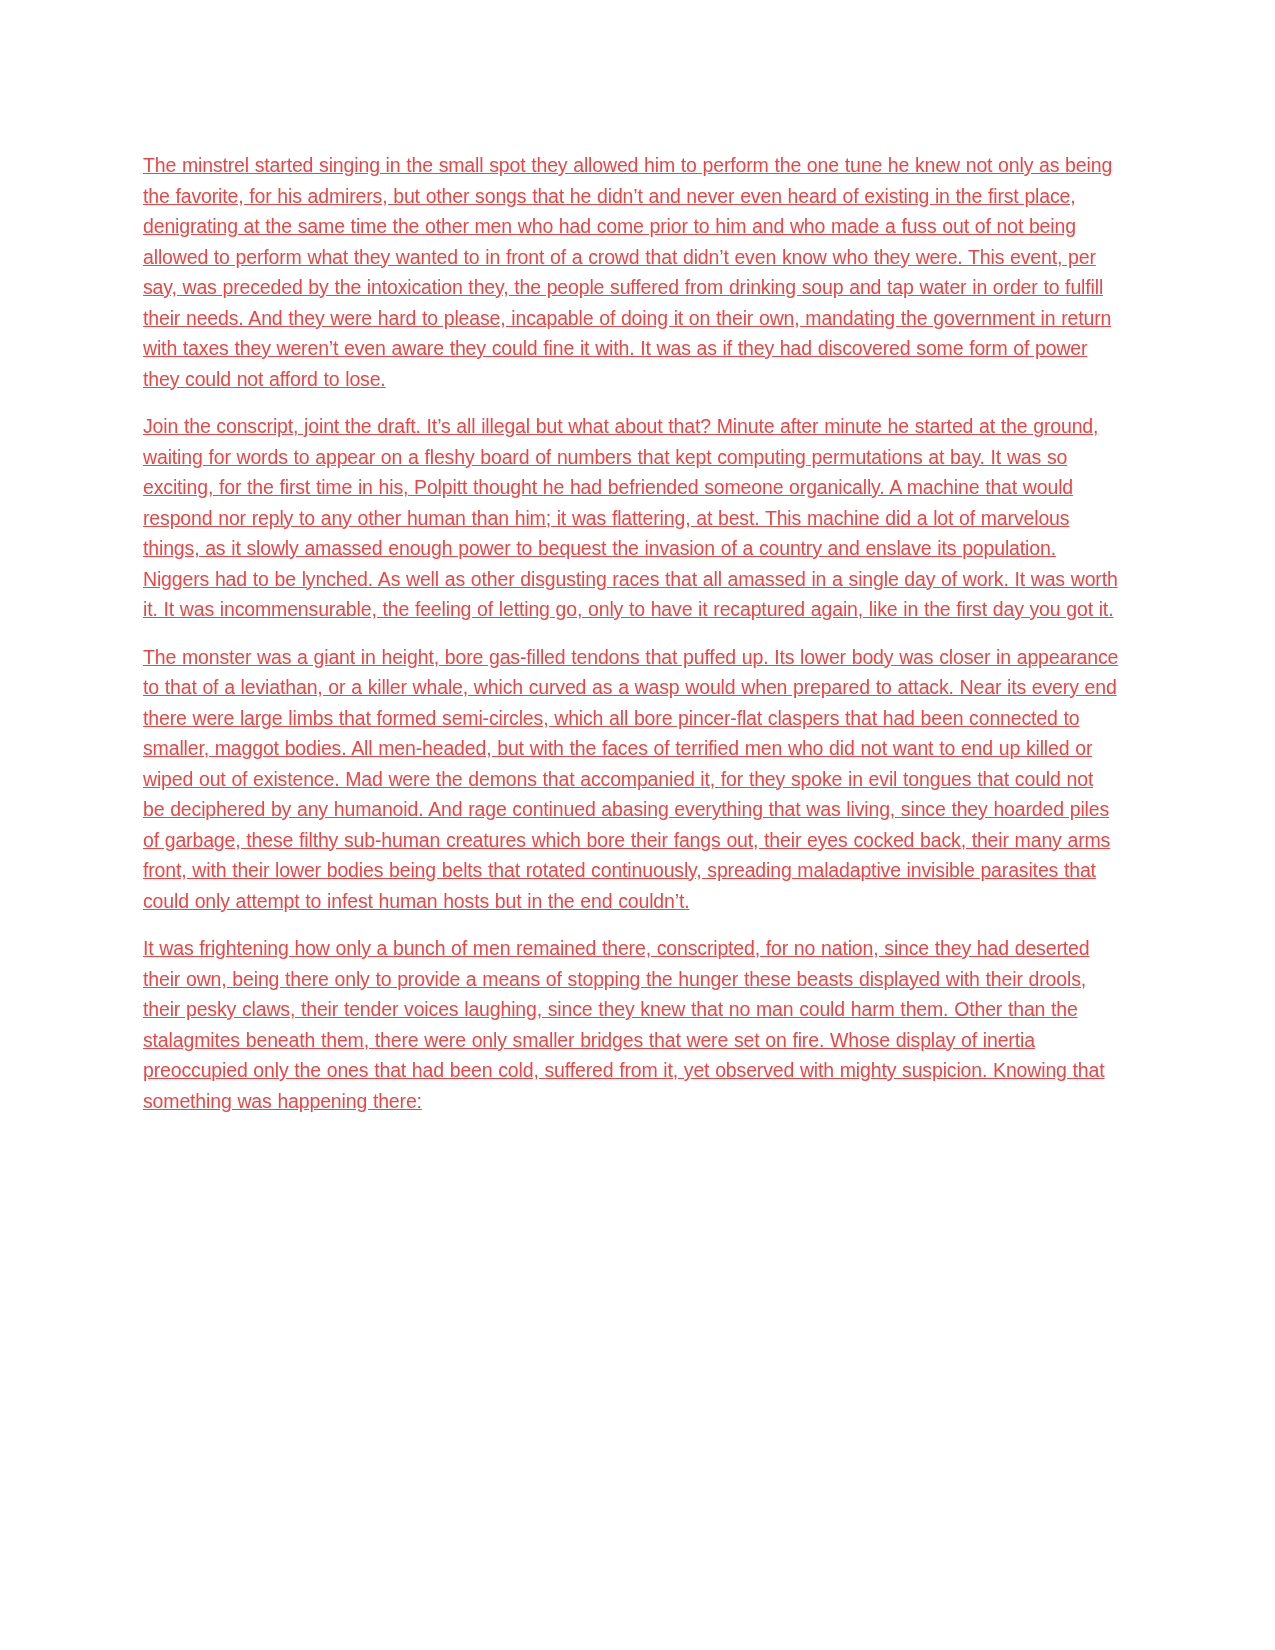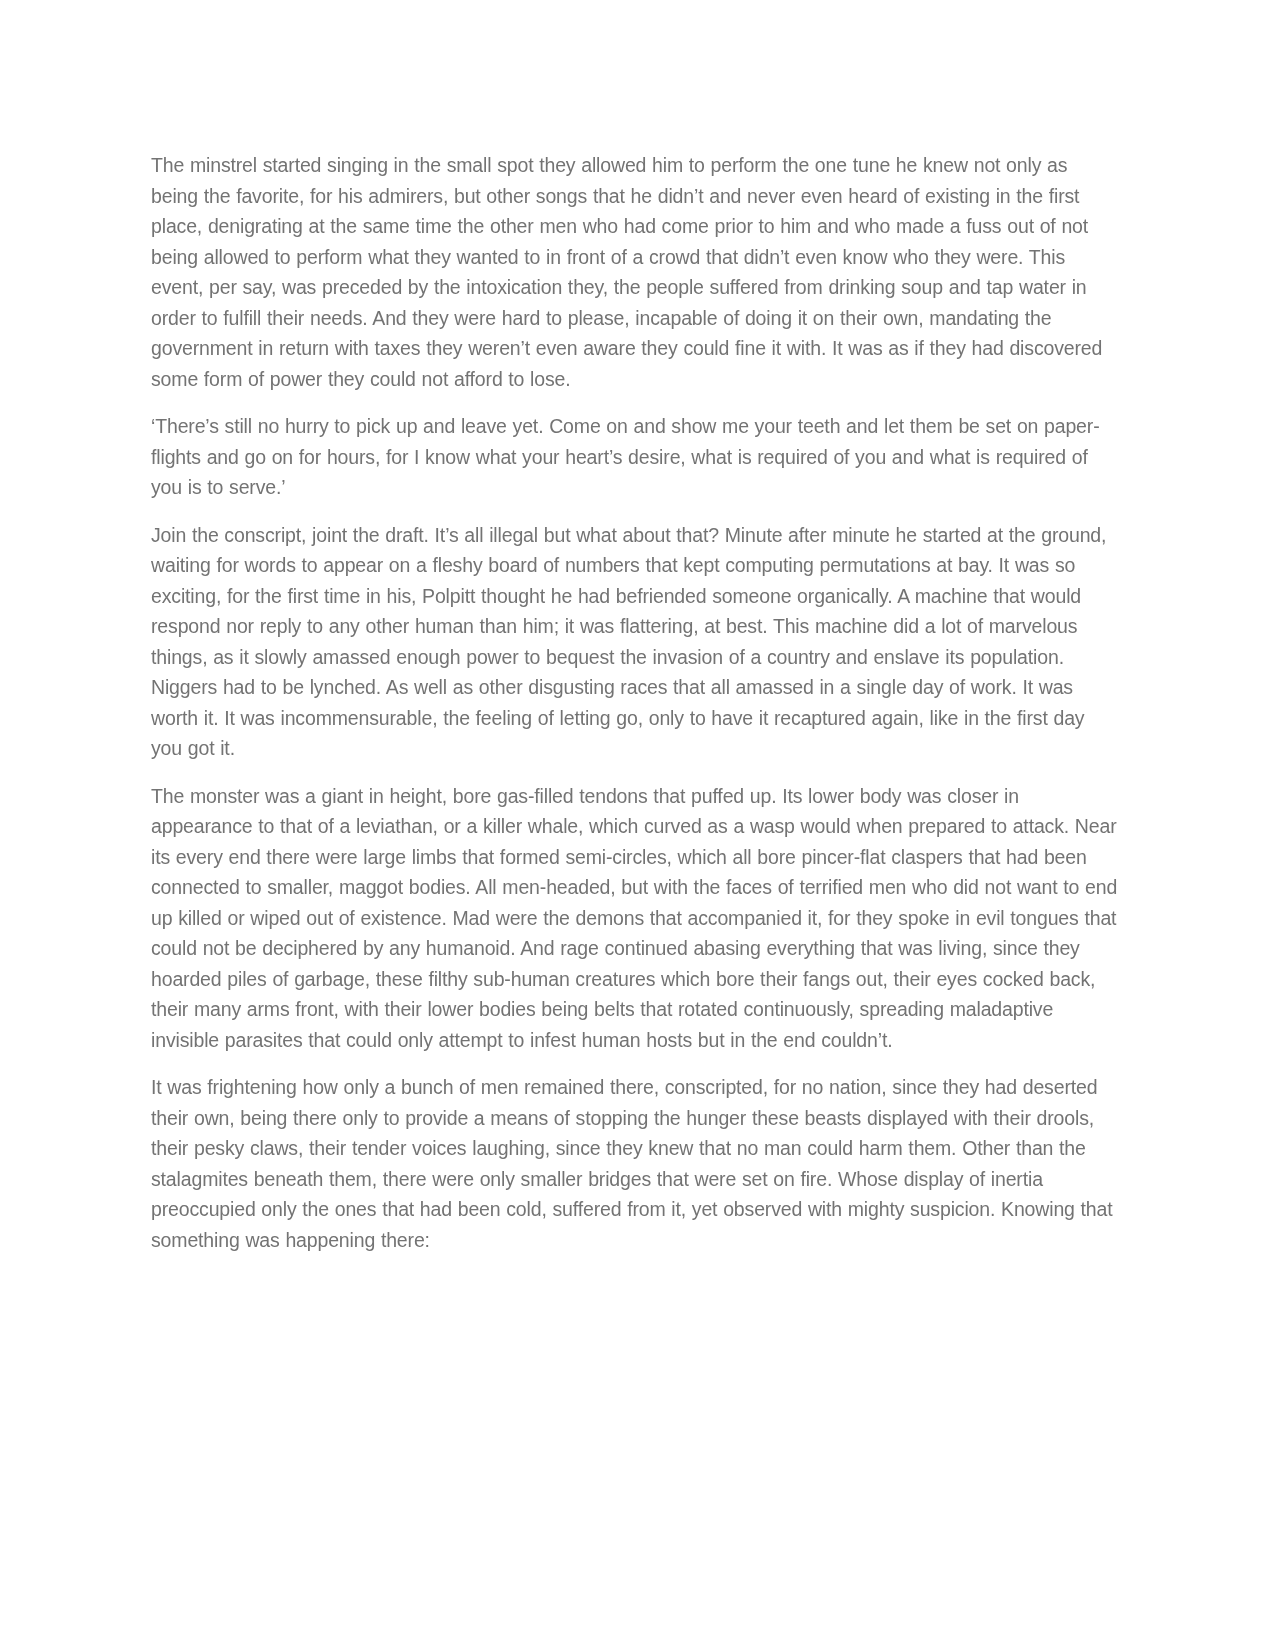--- a/index.html
+++ b/index.html
@@ -15,33 +15,33 @@
     overflow: hidden;
     font-family: "Liberation Sans", sans-serif;
   }
   .content {
     position: absolute;
     left: 143px;
     top: 150px;
     width: 976px;
   }
   .para {
-    margin: 0 0 17px 8px;
+    margin: 0 0 17px 0;
     font-size: 19.5px;
     line-height: 30.5px;
     letter-spacing: -0.15px;
-    color: #737373;
+    color: #ef4444;
     text-align: left;
     word-spacing: 0.5px;
+    text-decoration: underline;
   }
 </style>
 </head>
 <body>
 
 <div class="page">
   <div class="content">
     <p class="para">The minstrel started singing in the small spot they allowed him to perform the one tune he knew not only as being the favorite, for his admirers, but other songs that he didn’t and never even heard of existing in the first place, denigrating at the same time the other men who had come prior to him and who made a fuss out of not being allowed to perform what they wanted to in front of a crowd that didn’t even know who they were. This event, per say, was preceded by the intoxication they, the people suffered from drinking soup and tap water in order to fulfill their needs. And they were hard to please, incapable of doing it on their own, mandating the government in return with taxes they weren’t even aware they could fine it with. It was as if they had discovered some form of power they could not afford to lose.</p>
-    <p class="para">‘There’s still no hurry to pick up and leave yet. Come on and show me your teeth and let them be set on paper-flights and go on for hours, for I know what your heart’s desire, what is required of you and what is required of you is to serve.’</p>
     <p class="para">Join the conscript, joint the draft. It’s all illegal but what about that? Minute after minute he started at the ground, waiting for words to appear on a fleshy board of numbers that kept computing permutations at bay. It was so exciting, for the first time in his, Polpitt thought he had befriended someone organically. A machine that would respond nor reply to any other human than him; it was flattering, at best. This machine did a lot of marvelous things, as it slowly amassed enough power to bequest the invasion of a country and enslave its population. Niggers had to be lynched. As well as other disgusting races that all amassed in a single day of work. It was worth it. It was incommensurable, the feeling of letting go, only to have it recaptured again, like in the first day you got it.</p>
     <p class="para">The monster was a giant in height, bore gas-filled tendons that puffed up. Its lower body was closer in appearance to that of a leviathan, or a killer whale, which curved as a wasp would when prepared to attack. Near its every end there were large limbs that formed semi-circles, which all bore pincer-flat claspers that had been connected to smaller, maggot bodies. All men-headed, but with the faces of terrified men who did not want to end up killed or wiped out of existence. Mad were the demons that accompanied it, for they spoke in evil tongues that could not be deciphered by any humanoid. And rage continued abasing everything that was living, since they hoarded piles of garbage, these filthy sub-human creatures which bore their fangs out, their eyes cocked back, their many arms front, with their lower bodies being belts that rotated continuously, spreading maladaptive invisible parasites that could only attempt to infest human hosts but in the end couldn’t.</p>
     <p class="para">It was frightening how only a bunch of men remained there, conscripted, for no nation, since they had deserted their own, being there only to provide a means of stopping the hunger these beasts displayed with their drools, their pesky claws, their tender voices laughing, since they knew that no man could harm them. Other than the stalagmites beneath them, there were only smaller bridges that were set on fire. Whose display of inertia preoccupied only the ones that had been cold, suffered from it, yet observed with mighty suspicion. Knowing that something was happening there:</p>
   </div>
 </div>
 
 </body></html>

